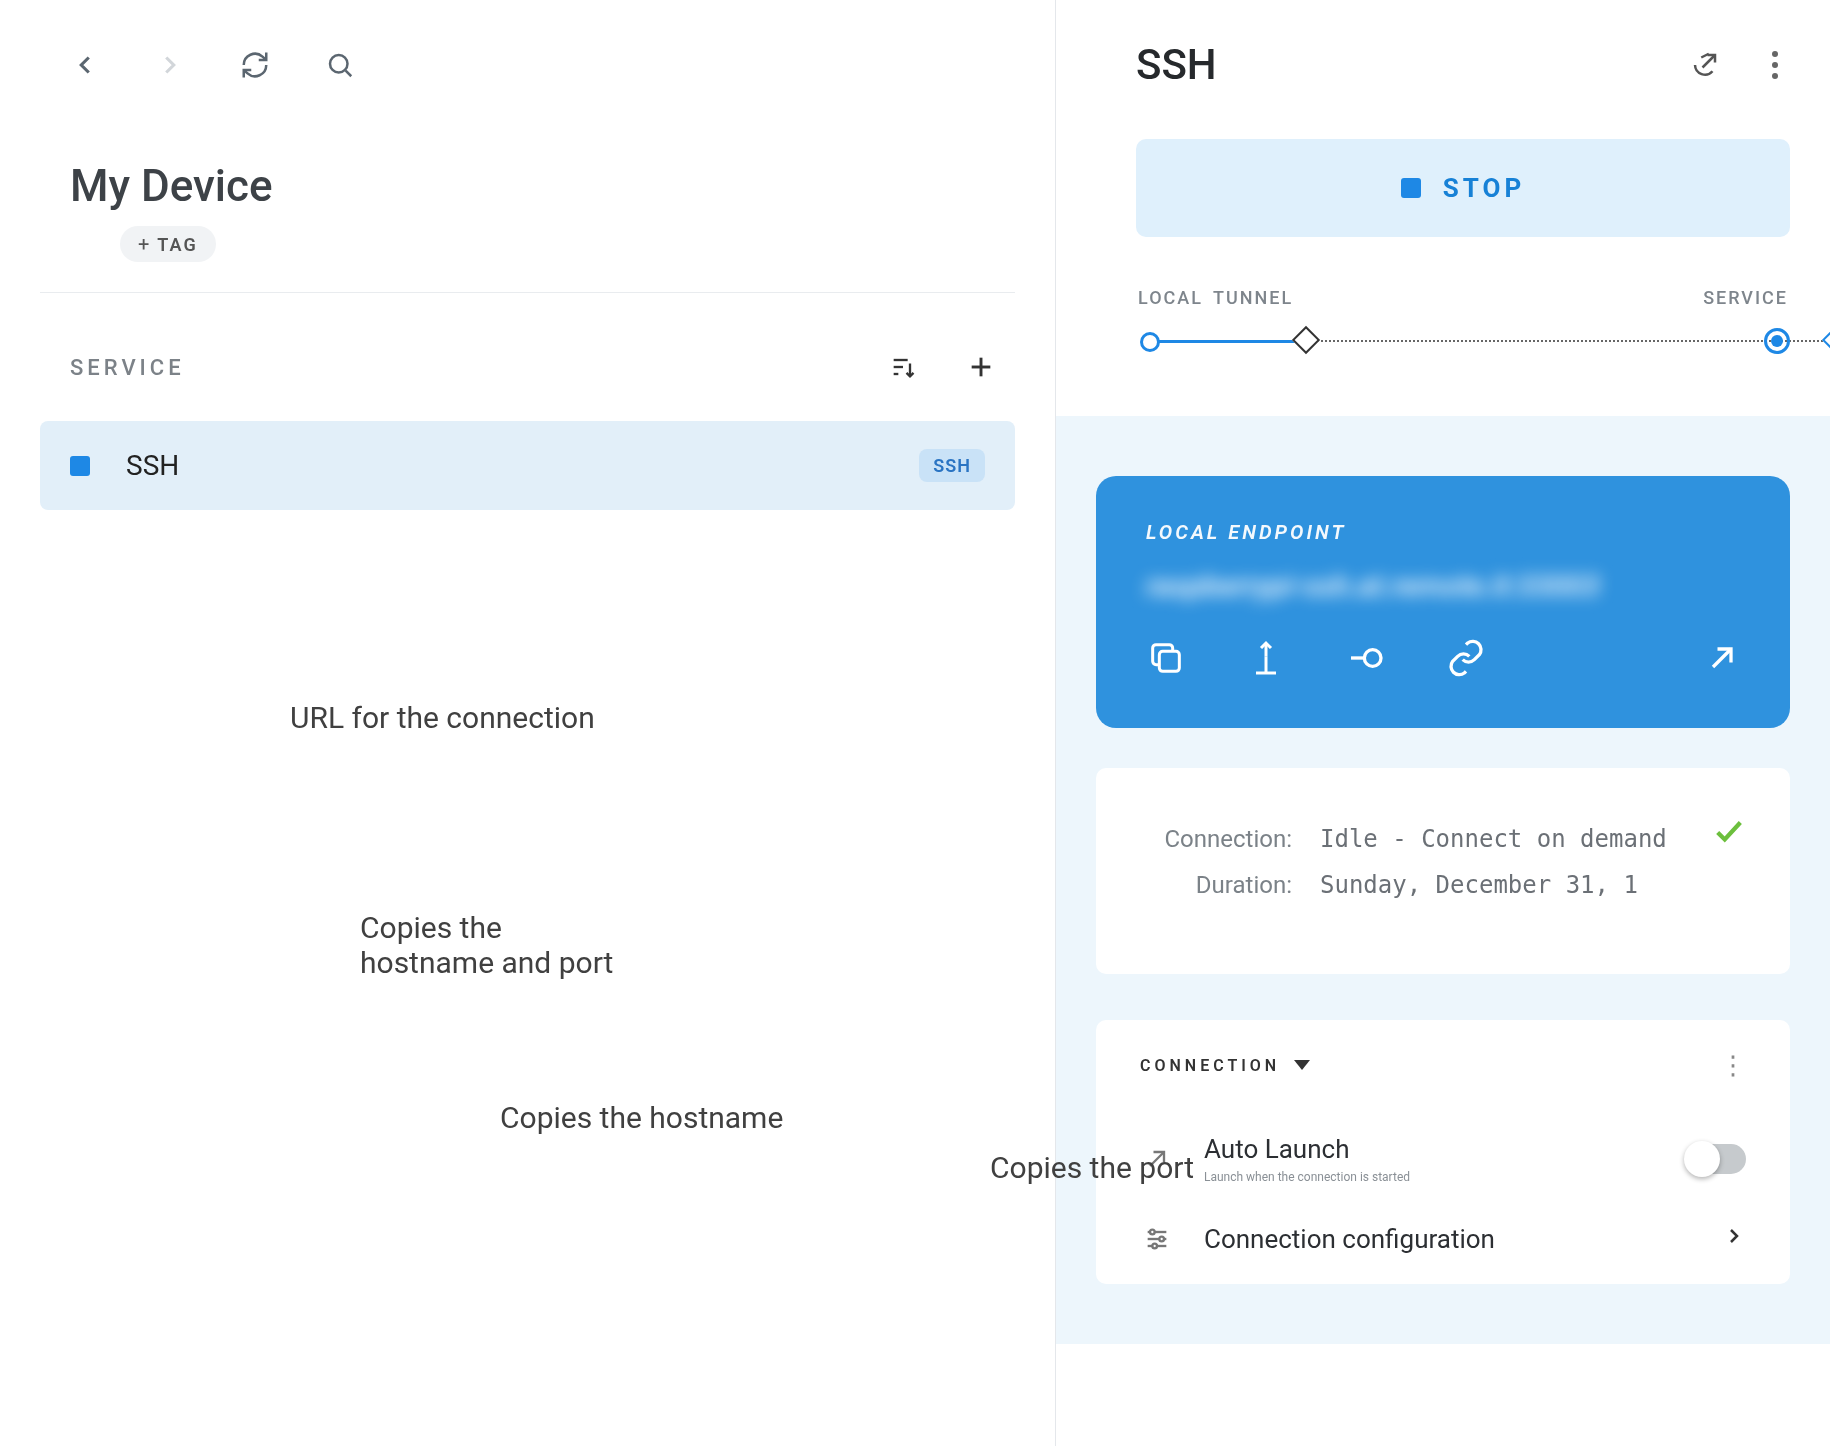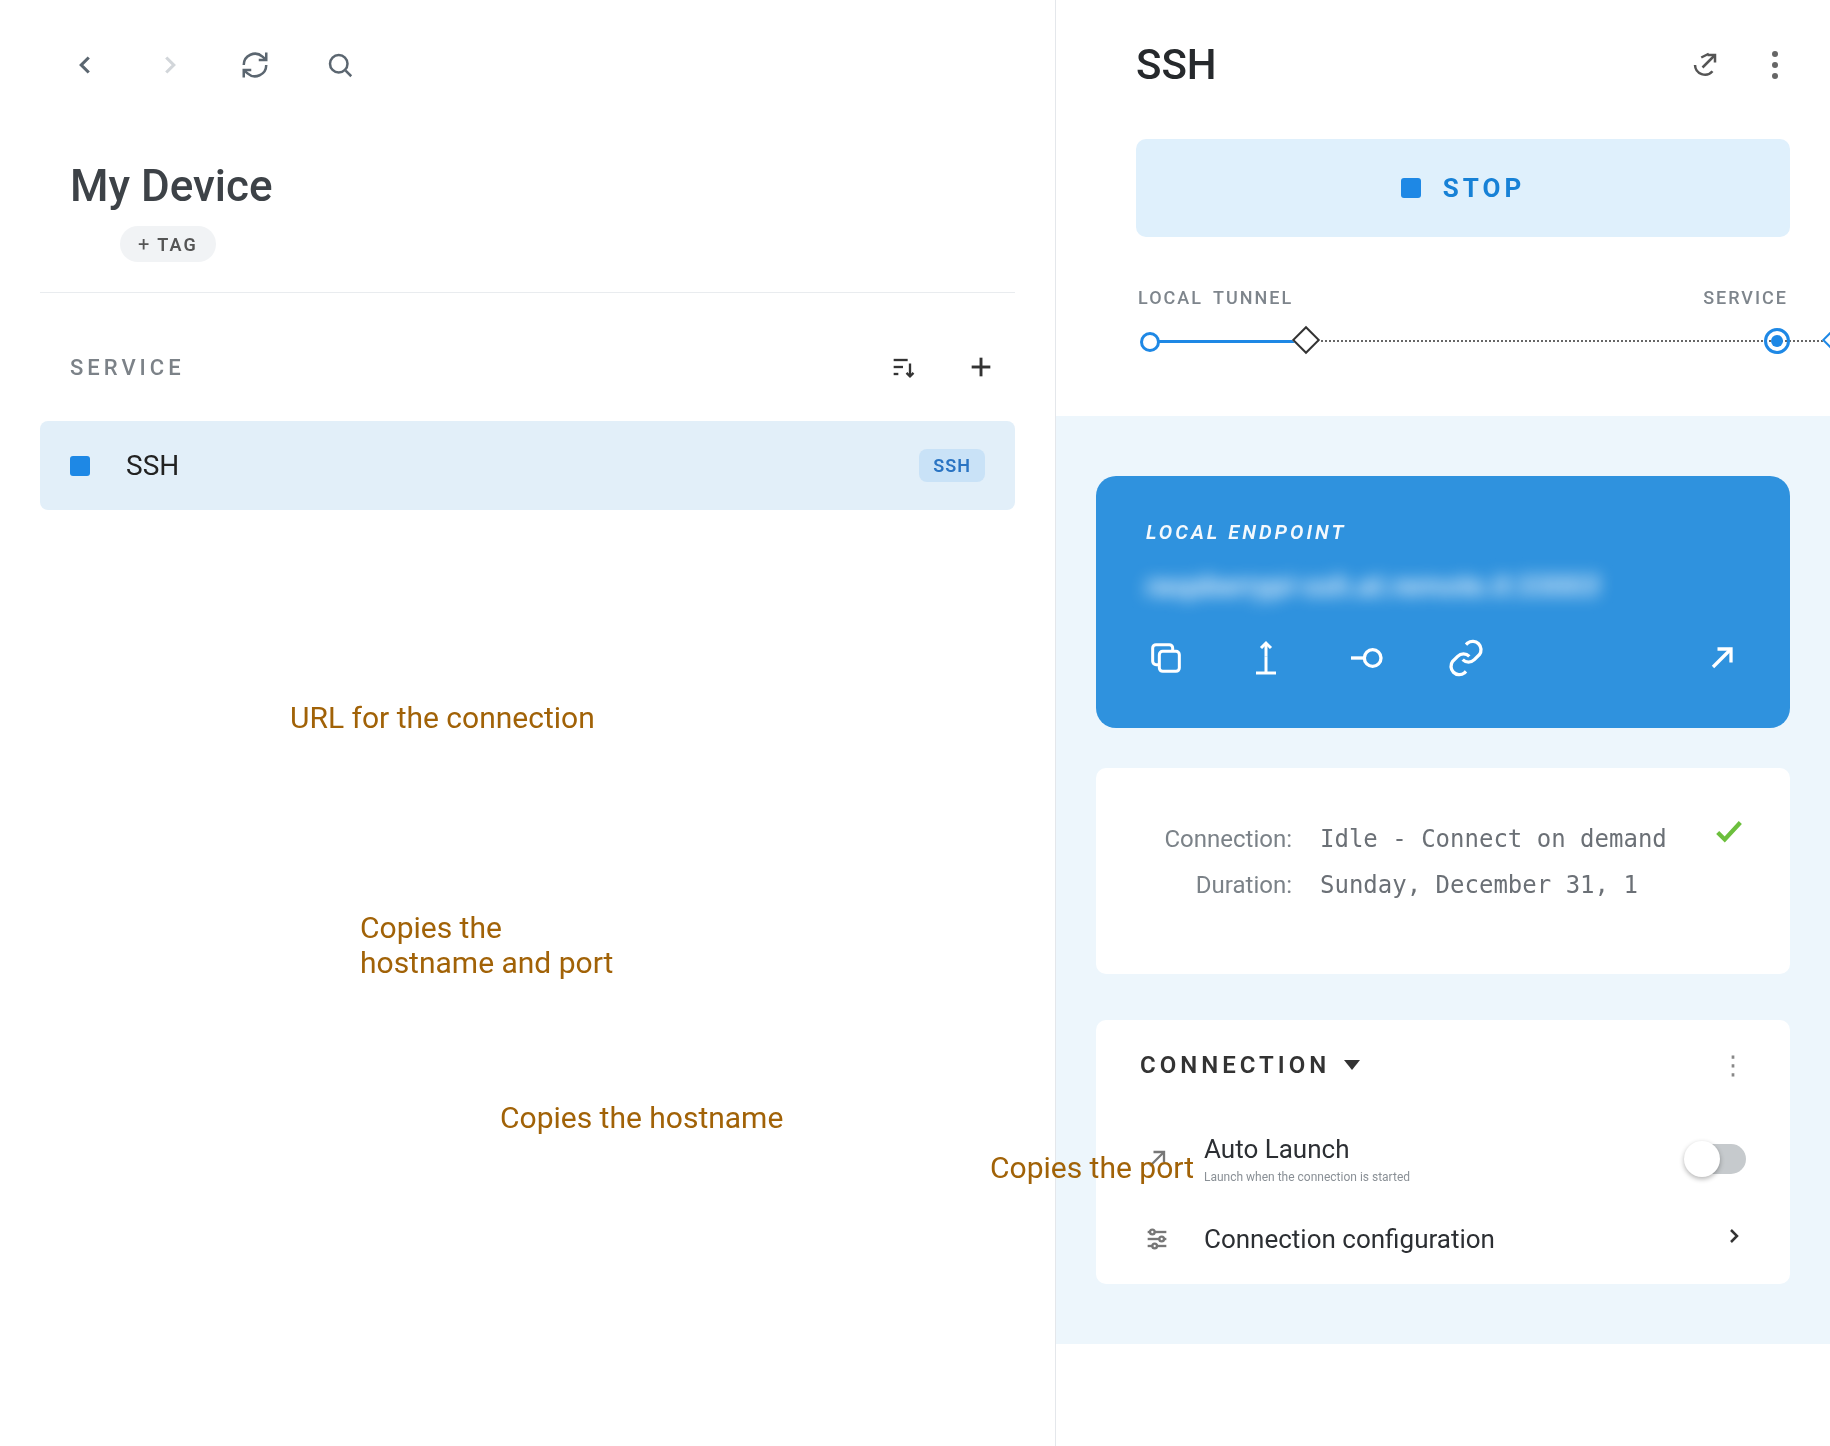--- a/index.html
+++ b/index.html
@@ -233,21 +233,21 @@
   .conn-card {
     background:#fff;
     border-radius:10px;
     margin-top:46px;
     padding: 30px 44px 10px 44px;
   }
   .conn-header {
     display:flex; align-items:center; justify-content:space-between;
     padding-bottom: 34px;
   }
-  .conn-title { font-size:24px; letter-spacing:4px; font-weight:600; color:#333; display:flex; align-items:center; gap:14px; }
+  .conn-title { font-size:16px; letter-spacing:4px; font-weight:600; color:#333; display:flex; align-items:center; gap:14px; }
   .caret-down { width:0; height:0; border-left:8px solid transparent; border-right:8px solid transparent; border-top:10px solid #333; }
   .kebab-sm { color:#888; font-size:26px; cursor:pointer; }
 
   .setting-row {
     display:flex; align-items:center; padding: 20px 0;
   }
   .setting-icon { width:34px; color:#777; margin-right:30px; display:flex; justify-content:center; }
   .setting-text .t1 { font-size:26px; color:#2c2f33; }
   .setting-text .t2 { font-size:12px; color:#8a9096; margin-top:6px; }
   .toggle {
@@ -256,21 +256,21 @@
   .toggle::after {
     content:''; position:absolute; left:-2px; top:-3px; width:36px; height:36px; border-radius:50%;
     background:#fff; box-shadow:0 2px 5px rgba(0,0,0,.3);
   }
   .chev-r { margin-left:auto; color:#333; font-size:26px; }
 
   
   .anno {
     position:absolute;
     pointer-events:none;
-    color:#a16207;
+    color:#404040;
     font-size:30px;
     z-index: 50;
   }
 </style>
 </head>
 <body>
 
 <div class="app">
 
   <div class="left-pane">

